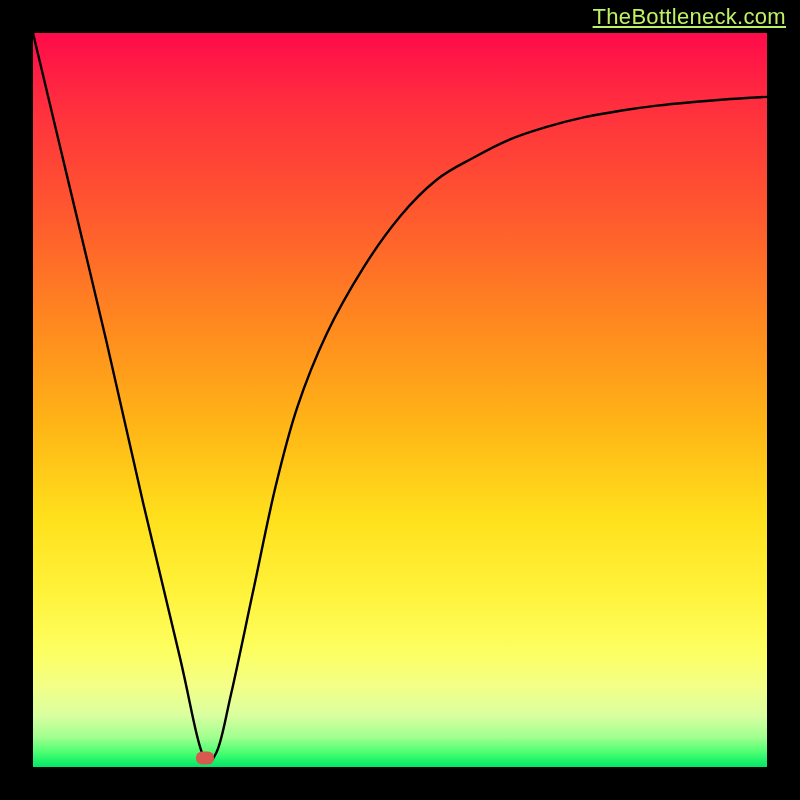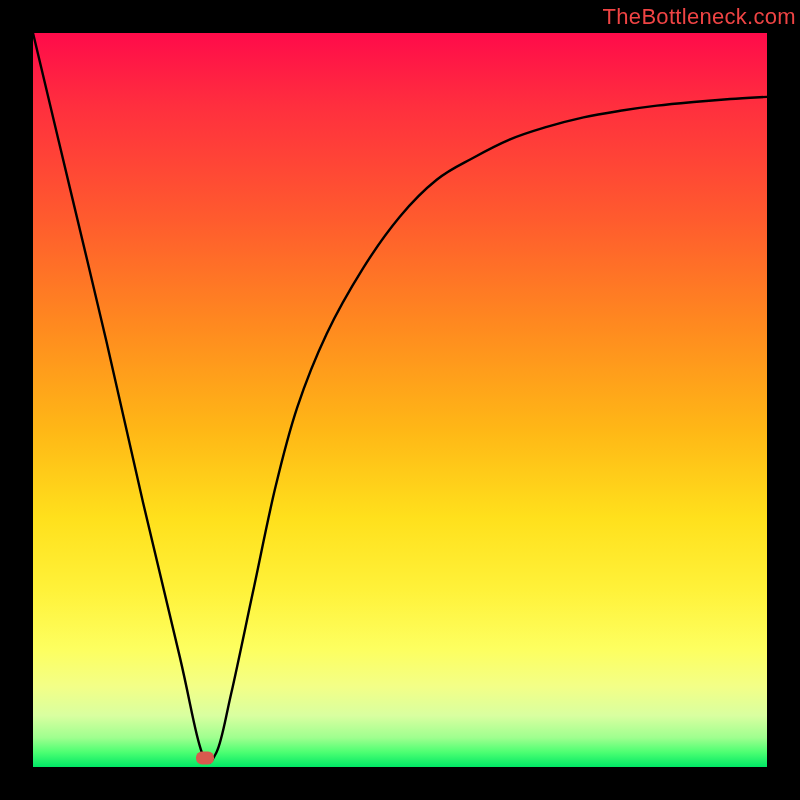--- a/index.html
+++ b/index.html
@@ -13,26 +13,27 @@
   }
   .frame {
     position: relative;
     width: 800px;
     height: 800px;
     background: #000;
   }
   .watermark {
     position: absolute;
     top: 4px;
-    right: 4px;
-    color: #ef4444;
+    right: 14px;
+    color: #bef264;
     font-size: 22px;
     font-weight: 500;
     letter-spacing: 0.3px;
     user-select: none;
+    text-decoration: underline;
   }
   .plot-area {
     position: absolute;
     left: 33px;
     top: 33px;
     width: 734px;
     height: 734px;
     
     background: linear-gradient(
       to bottom,

